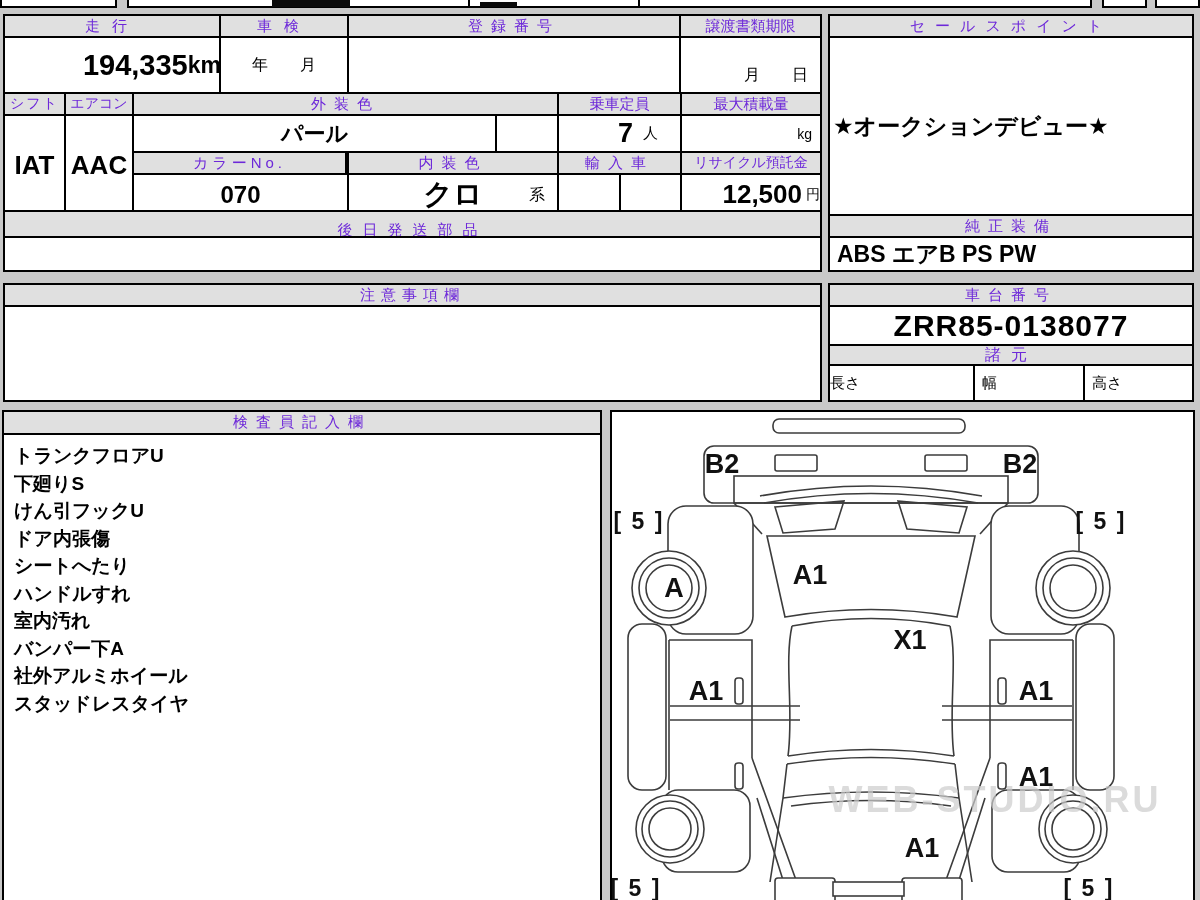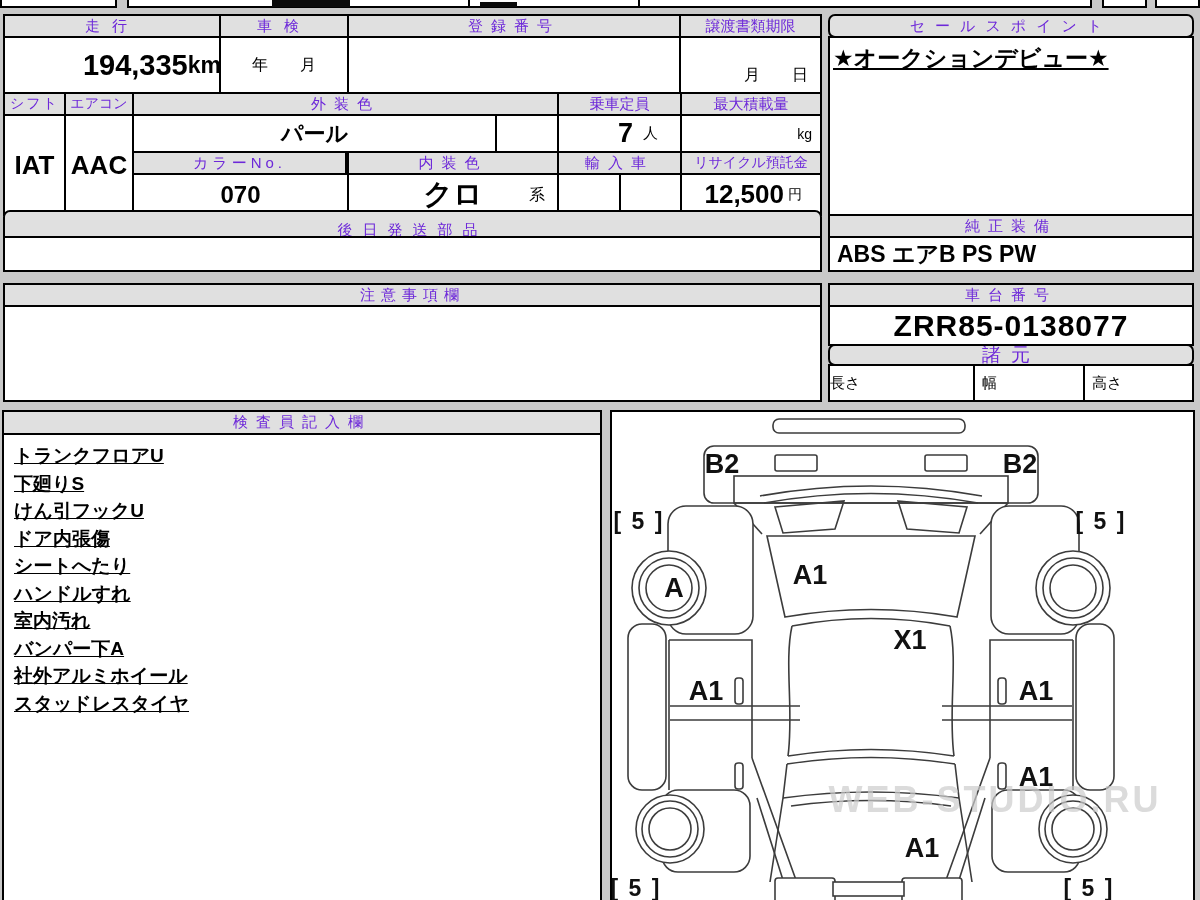--- a/index.html
+++ b/index.html
@@ -11,25 +11,25 @@
   }
   .sheet{position:relative;width:1200px;height:900px;}
   .c{
     position:absolute;box-sizing:border-box;
     border:2px solid #000;background:#fff;
     display:flex;align-items:center;justify-content:center;
     font-size:16px;white-space:nowrap;overflow:hidden;
   }
   .h{background:#e0e0e0;font-size:15px;color:#6d28d9;}
   .b{font-weight:bold;}
-  .ls12{letter-spacing:12px;} .ls10{letter-spacing:10px;border-radius:7px;} .ls8{letter-spacing:8px;}
+  .ls12{letter-spacing:12px;} .ls10{letter-spacing:10px;} .ls8{letter-spacing:8px;}
   .ls6{letter-spacing:6px;}  .ls4{letter-spacing:4px;}  .ls2{letter-spacing:2px;} .ls0{letter-spacing:0;}
   .right{justify-content:flex-end;}
   .left{justify-content:flex-start;}
-  .top{align-items:flex-start;text-decoration:underline;}
+  .top{align-items:center;}
   .bottom{align-items:flex-end;}
   .tcell{position:absolute;box-sizing:border-box;border:2px solid #000;background:#fff;top:-14px;height:22px;}
   .frag{position:absolute;background:#0a0a0a;}
   .insp-item{font-size:19px;font-weight:bold;line-height:27.5px;padding-left:10px;}
   svg text{font-family:"Liberation Sans","DejaVu Sans",sans-serif;font-weight:bold;fill:#111;}
   svg .lbl{font-size:27px;}
   svg .br5{font-size:23px;letter-spacing:2px;}
   svg .wm{font-size:36px;font-weight:bold;fill:#cccccc;opacity:0.7;letter-spacing:3px;}
 </style>
 </head>
@@ -83,41 +83,41 @@
   <div class="c h ls8" style="left:557px;top:151px;width:125px;height:24px">輸入車</div>
   <div class="c h ls0" style="left:680px;top:151px;width:142px;height:24px;font-size:14px">リサイクル預託金</div>
 
   <div class="c b" style="left:132px;top:173px;width:217px;height:43px;font-size:24px">070</div>
   <div class="c" style="left:347px;top:173px;width:212px;height:43px;position:absolute">
     <span class="b" style="font-size:29px">クロ</span>
     <span style="font-size:16px;position:absolute;right:12px;top:50%;transform:translateY(-50%)">系</span>
   </div>
   <div class="c" style="left:557px;top:173px;width:64px;height:43px"></div>
   <div class="c" style="left:619px;top:173px;width:63px;height:43px"></div>
-  <div class="c right" style="left:680px;top:173px;width:142px;height:43px;padding-right:18px">
+  <div class="c right" style="left:680px;top:173px;width:142px;height:43px;padding-right:0">
     <span class="b" style="font-size:26px">12,500</span>
     <span style="font-size:14px;margin-left:4px">円</span>
   </div>
 
   <div class="c h ls10" style="left:3px;top:210px;width:819px;height:41px">後日発送部品</div>
   <div class="c" style="left:3px;top:236px;width:819px;height:36px"></div>
 
   <div class="c h ls10" style="left:828px;top:14px;width:366px;height:24px">セールスポイント</div>
   <div class="c top left" style="left:828px;top:36px;width:366px;height:180px;padding:5px 3px">
     <span class="b" style="font-size:23px">★オークションデビュー★</span>
   </div>
   <div class="c h ls8" style="left:828px;top:214px;width:366px;height:24px">純正装備</div>
   <div class="c left b" style="left:828px;top:236px;width:366px;height:36px;font-size:23px;padding-left:7px">ABS エアB PS PW</div>
 
   <div class="c h ls6" style="left:3px;top:283px;width:819px;height:24px">注意事項欄</div>
   <div class="c" style="left:3px;top:305px;width:819px;height:97px"></div>
 
   <div class="c h ls8" style="left:828px;top:283px;width:366px;height:24px">車台番号</div>
   <div class="c b" style="left:828px;top:305px;width:366px;height:41px;font-size:30px;letter-spacing:1px">ZRR85-0138077</div>
-  <div class="c h ls10" style="left:828px;top:344px;width:366px;height:22px;font-size:19px">諸元</div>
+  <div class="c h ls10" style="left:828px;top:344px;width:366px;height:22px;font-size:16px">諸元</div>
   <div class="c left" style="left:828px;top:364px;width:147px;height:38px;font-size:15px;">長さ</div>
   <div class="c left" style="left:973px;top:364px;width:112px;height:38px;font-size:15px;padding-left:7px">幅</div>
   <div class="c left" style="left:1083px;top:364px;width:111px;height:38px;font-size:15px;padding-left:7px">高さ</div>
 
   <div class="c h ls8" style="left:2px;top:410px;width:600px;height:25px">検査員記入欄</div>
   <div class="c top left" style="left:2px;top:433px;width:600px;height:472px;display:block;padding-top:7px">
     <div class="insp-item">トランクフロアU</div>
     <div class="insp-item">下廻りS</div>
     <div class="insp-item">けん引フックU</div>
     <div class="insp-item">ドア内張傷</div>

